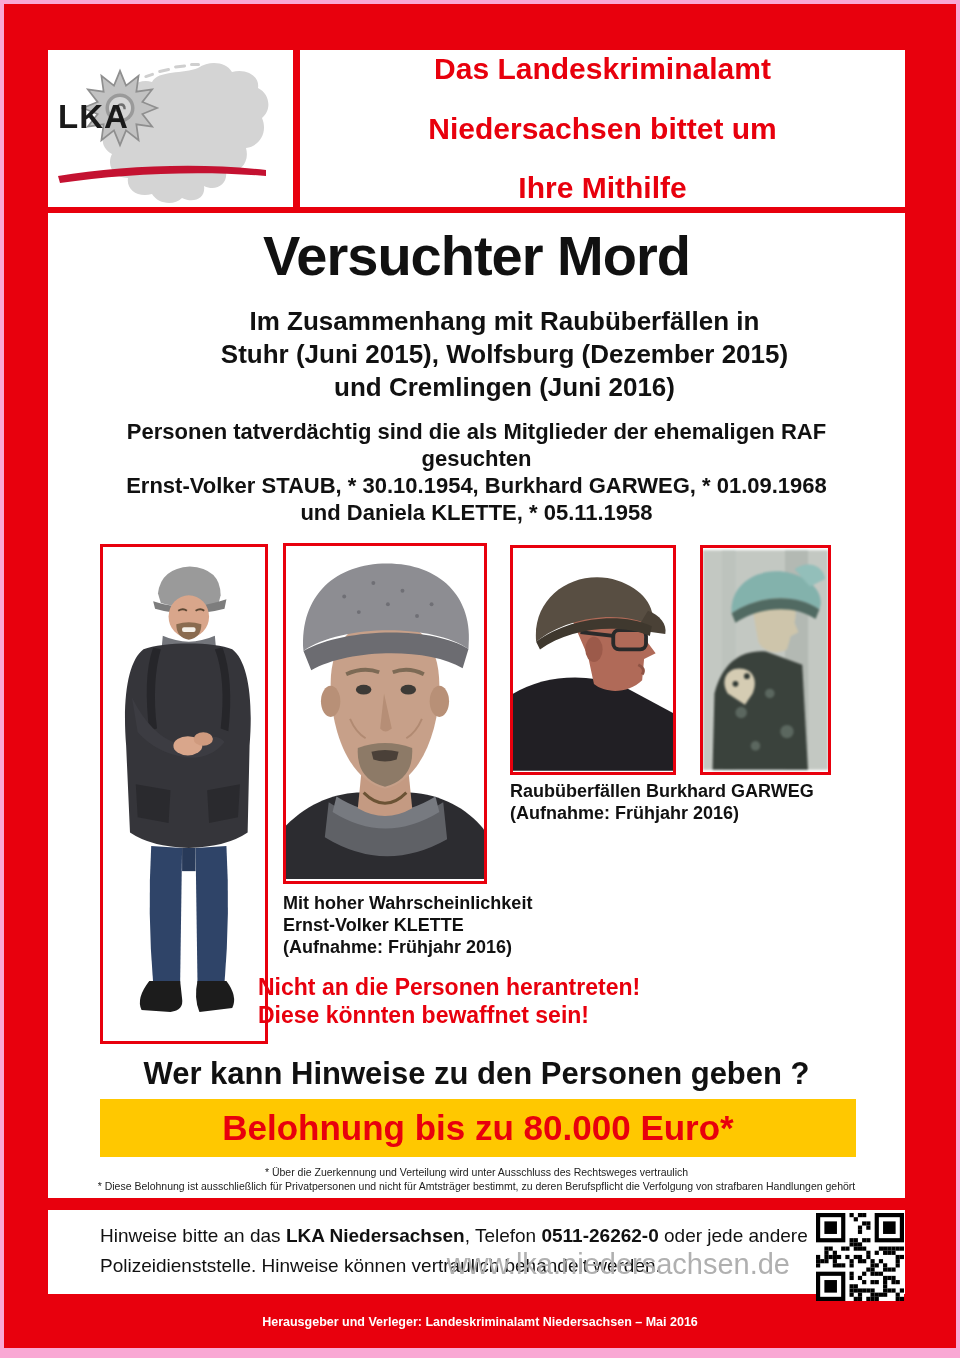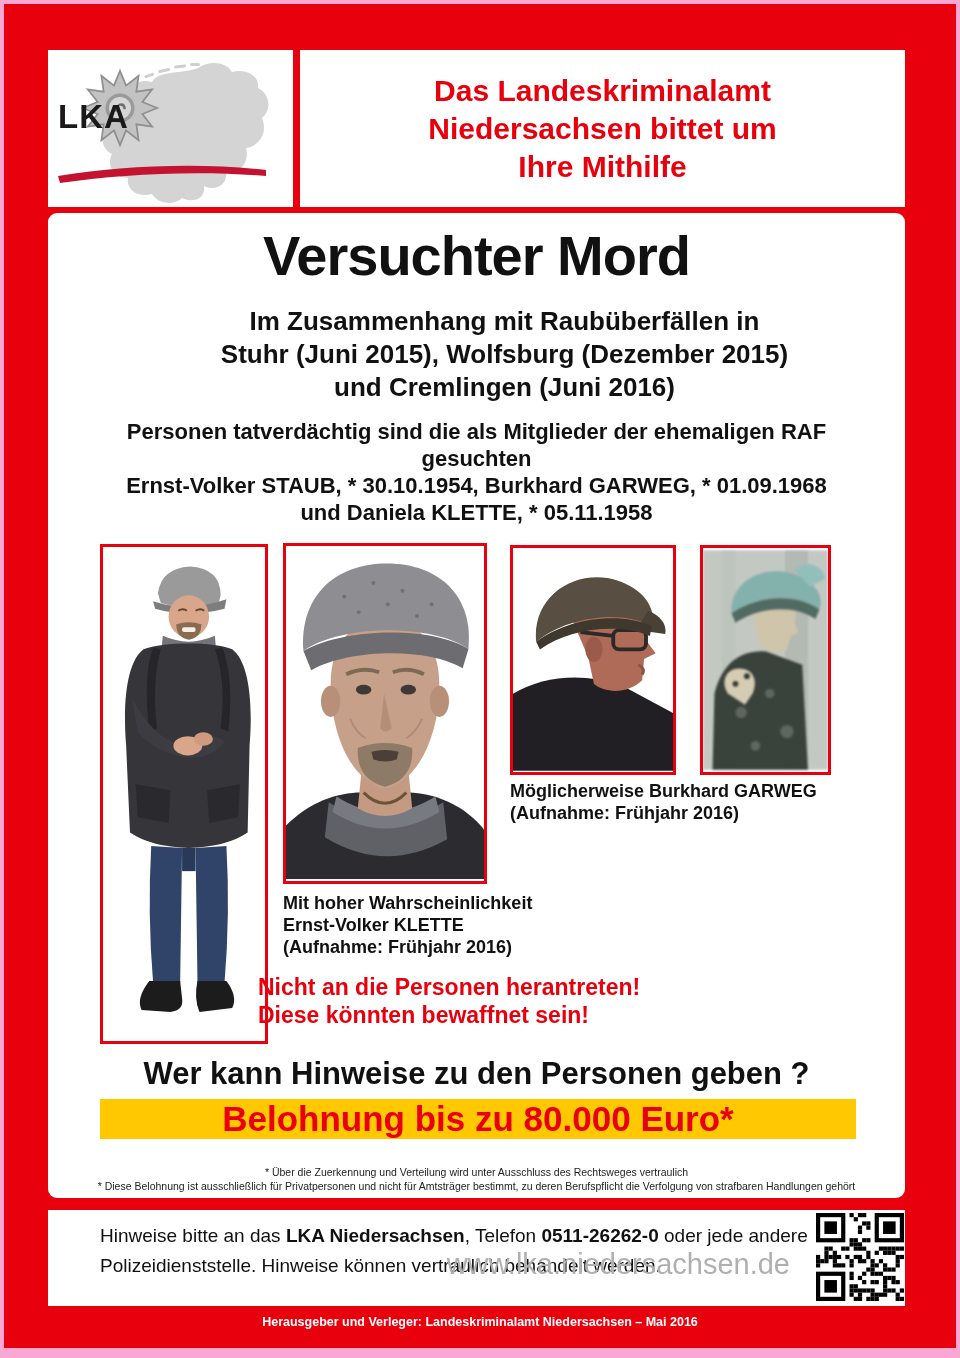--- a/index.html
+++ b/index.html
@@ -7,43 +7,43 @@
   }
   *{margin:0;padding:0;box-sizing:border-box;}
   body{background:#fff;font-family:"Liberation Sans","DejaVu Sans",sans-serif;}
   .poster{position:relative;width:960px;height:1358px;background:#f9a8d4;overflow:hidden;}
   .frame{position:absolute;left:4px;top:4px;right:4px;bottom:10px;background:var(--red);}
   .box{position:absolute;background:#fff;}
   .logo-box{left:44px;top:46px;width:245px;height:157px;overflow:hidden;}
   .logo-svg{position:absolute;left:0;top:0;width:245px;height:157px;}
   .logo-lka{position:absolute;left:10px;top:50px;font-size:33px;font-weight:bold;color:#1a1a1a;letter-spacing:1px;line-height:1;}
   .logo-nds{position:absolute;left:8px;top:84px;font-size:30px;font-weight:400;color:#1a1a1a;letter-spacing:0;line-height:1;}
-  .header-box{left:296px;top:46px;width:605px;height:157px;display:flex;flex-direction:column;justify-content:center;align-items:center;}
+  .header-box{left:296px;top:46px;width:605px;height:157px;display:flex;flex-direction:column;justify-content:space-between;align-items:center;}
   .header-box div{color:var(--red);font-weight:bold;font-size:30px;line-height:38px;text-align:center;}
-  .main-box{left:44px;top:209px;width:857px;height:985px;border-radius:9px;}
+  .main-box{left:44px;top:209px;width:857px;height:985px;}
   .title{position:absolute;top:10px;left:0;width:100%;text-align:center;font-size:56px;font-weight:bold;color:#111;letter-spacing:-1px;}
   .subtitle{position:absolute;top:92px;left:0;width:100%;text-align:center;font-size:26px;line-height:33px;font-weight:bold;color:#111;margin-left:28px;}
   .intro{position:absolute;top:205px;left:0;width:100%;text-align:center;font-size:22px;line-height:27px;font-weight:bold;color:#111;}
   .photo{position:absolute;border:3px solid var(--red);background:#fff;overflow:hidden;}
   .photo svg{display:block;width:100%;height:100%;}
   .photo-1{left:52px;top:331px;width:168px;height:500px;}
   .photo-2{left:235px;top:330px;width:204px;height:341px;}
   .photo-3{left:462px;top:332px;width:166px;height:230px;}
   .photo-3 svg{filter:blur(0.7px);}
   .photo-4{left:652px;top:332px;width:131px;height:230px;}
   .photo-4 svg{filter:blur(1.3px) saturate(0.9);}
   .caption{position:absolute;font-size:18px;line-height:22px;font-weight:bold;color:#111;}
   .caption-garweg{left:462px;top:567px;}
   .caption-staub{left:235px;top:679px;}
   .warning{position:absolute;left:210px;top:760px;width:560px;text-align:left;font-size:23px;line-height:28px;font-weight:bold;color:var(--red);}
   .question{position:absolute;top:843px;left:0;width:100%;text-align:center;font-size:31px;font-weight:bold;color:#111;}
-  .reward{position:absolute;left:52px;top:886px;width:756px;height:40px;background:var(--yellow);display:flex;align-items:center;justify-content:center;}
+  .reward{position:absolute;left:52px;top:886px;width:756px;height:58px;background:var(--yellow);display:flex;align-items:center;justify-content:center;}
   .reward div{color:var(--red);font-weight:bold;font-size:35px;}
   .fine-print{position:absolute;top:952px;left:0;width:100%;text-align:center;font-size:10.5px;line-height:14px;color:#222;}
-  .contact-box{left:44px;top:1206px;width:857px;height:96px;}
+  .contact-box{left:44px;top:1206px;width:857px;height:84px;}
   .contact-text{position:absolute;left:52px;top:11px;font-size:19px;line-height:30px;color:#111;}
   .contact-text b{font-weight:bold;}
   .website{position:absolute;right:115px;top:38px;font-size:29px;font-weight:normal;color:var(--url-gray);}
   .qr{position:absolute;left:768px;top:3px;width:88px;height:88px;}
   .qr svg{display:block;width:100%;height:100%;background:#fff;}
   .footer-credit{position:absolute;left:0;top:1311px;width:100%;text-align:center;color:#fff;font-weight:bold;font-size:12.5px;}
 </style>
 </head>
 <body>
 
@@ -185,21 +185,21 @@
           <path d="M30 66 C56 48 96 44 122 62 L118 72 C94 56 58 60 34 76 Z" fill="#4f6b62"></path>
           <path d="M26 150 C18 138 24 124 38 124 C52 124 58 136 52 150 L44 162 Z" fill="#d6ccb0"></path>
           <g fill="#2f3833">
               <circle cx="34" cy="140" r="3"></circle>
               <circle cx="46" cy="132" r="3"></circle>
             </g>
         </svg>
       </div>
 
       <div class="caption caption-garweg">
-        <div>Möglicherweise Burkhard GARWEG</div>
+        <div>Raubüberfällen Burkhard GARWEG</div>
         <div>(Aufnahme: Frühjahr 2016)</div>
       </div>
 
       <div class="caption caption-staub">
         <div>Mit hoher Wahrscheinlichkeit</div>
         <div>Ernst-Volker KLETTE</div>
         <div>(Aufnahme: Frühjahr 2016)</div>
       </div>
 
       <div class="warning">

